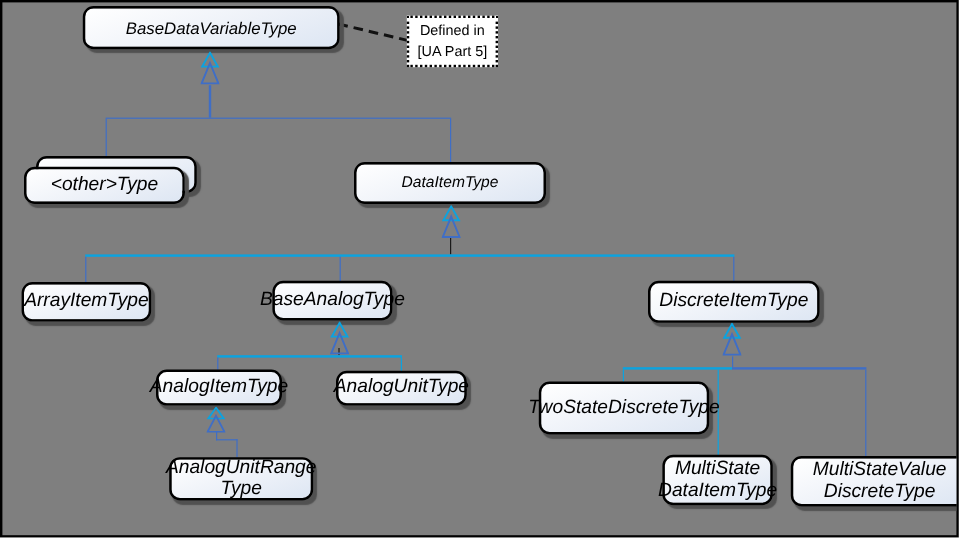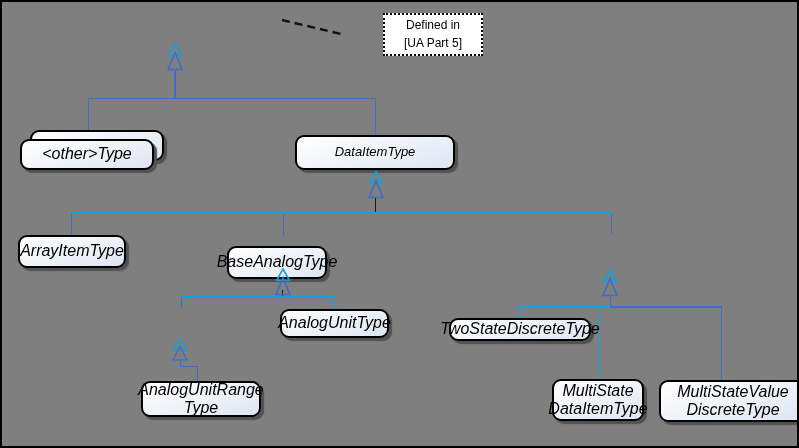--- a/index.html
+++ b/index.html
@@ -81,55 +81,64 @@
   <div class="ln blue" style="left:719px;top:306px;width:1px;height:72px;"></div>
 
   <div class="ln blue" style="left:178px;top:358px;width:1px;height:7px;"></div>
   <div class="ln blue" style="left:178px;top:364px;width:18px;height:1px;"></div>
   <div class="ln blue" style="left:195px;top:364px;width:1px;height:15px;"></div>
 
   <svg class="arrow" style="left:279px;top:13px;" width="62" height="22" viewBox="0 0 62 22">
     <line x1="1" y1="5" x2="60" y2="19" stroke="#111" stroke-width="2.5" stroke-dasharray="8,5"></line>
   </svg>
 
+  <div class="node lg" style="left:67px;top:3px;width:214px;height:36px;">
+    <span>BaseDataVariableType</span>
+  </div>
 
-  <div class="note" style="left:337px;top:11px;width:100px;height:43px;margin-left:44px;">
+  <div class="note" style="left:337px;top:11px;width:76px;height:43px;">
     <span>Defined in
 [UA Part 5]</span>
   </div>
 
   <div class="node back" style="left:28px;top:128px;width:134px;height:31px;"></div>
   <div class="node" style="left:18px;top:137px;width:134px;height:31px;">
     <span>&lt;other&gt;Type</span>
   </div>
 
   <div class="node md" style="left:293px;top:133px;width:160px;height:35px;">
     <span>DataItemType</span>
   </div>
 
   <div class="node" style="left:16px;top:233px;width:108px;height:33px;">
     <span>ArrayItemType</span>
   </div>
 
-  <div class="node" style="left:225px;top:244px;width:100px;height:33px;">
+  <div class="node" style="left:225px;top:232px;width:100px;height:33px;">
     <span>BaseAnalogType</span>
   </div>
 
+  <div class="node" style="left:538px;top:232px;width:143px;height:35px;">
+    <span>DiscreteItemType</span>
+  </div>
 
+  <div class="node" style="left:128px;top:306px;width:105px;height:30px;">
+    <span>AnalogItemType</span>
+  </div>
 
   <div class="node" style="left:278px;top:307px;width:109px;height:29px;">
     <span>AnalogUnitType</span>
   </div>
 
   <div class="node" style="left:139px;top:379px;width:120px;height:36px;">
     <span>AnalogUnitRange
 Type</span>
   </div>
 
-  <div class="node" style="left:447px;top:316px;width:142px;height:23px;">
+  <div class="node" style="left:447px;top:316px;width:142px;height:44px;">
     <span>TwoStateDiscreteType</span>
   </div>
 
   <div class="node" style="left:550px;top:377px;width:92px;height:42px;">
     <span>MultiState
 DataItemType</span>
   </div>
 
   <div class="node" style="left:657px;top:378px;width:148px;height:42px;">
     <span>MultiStateValue

